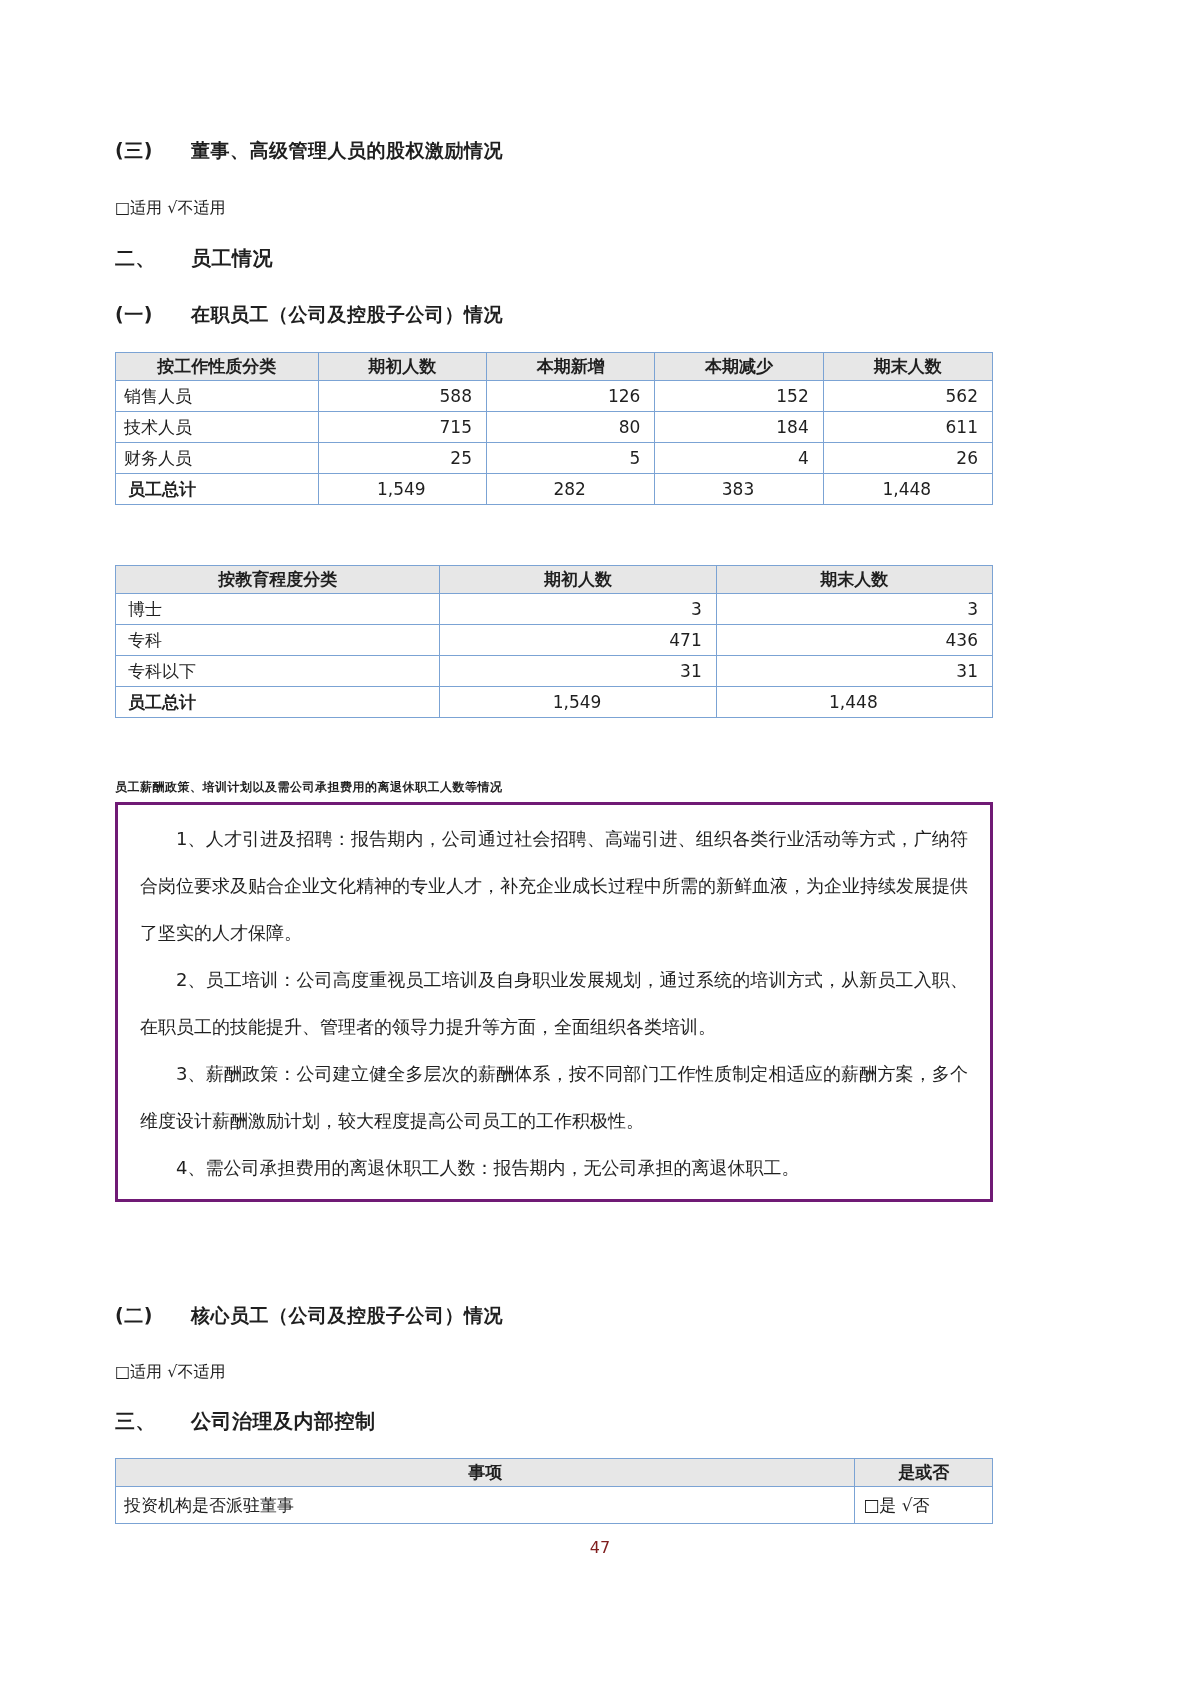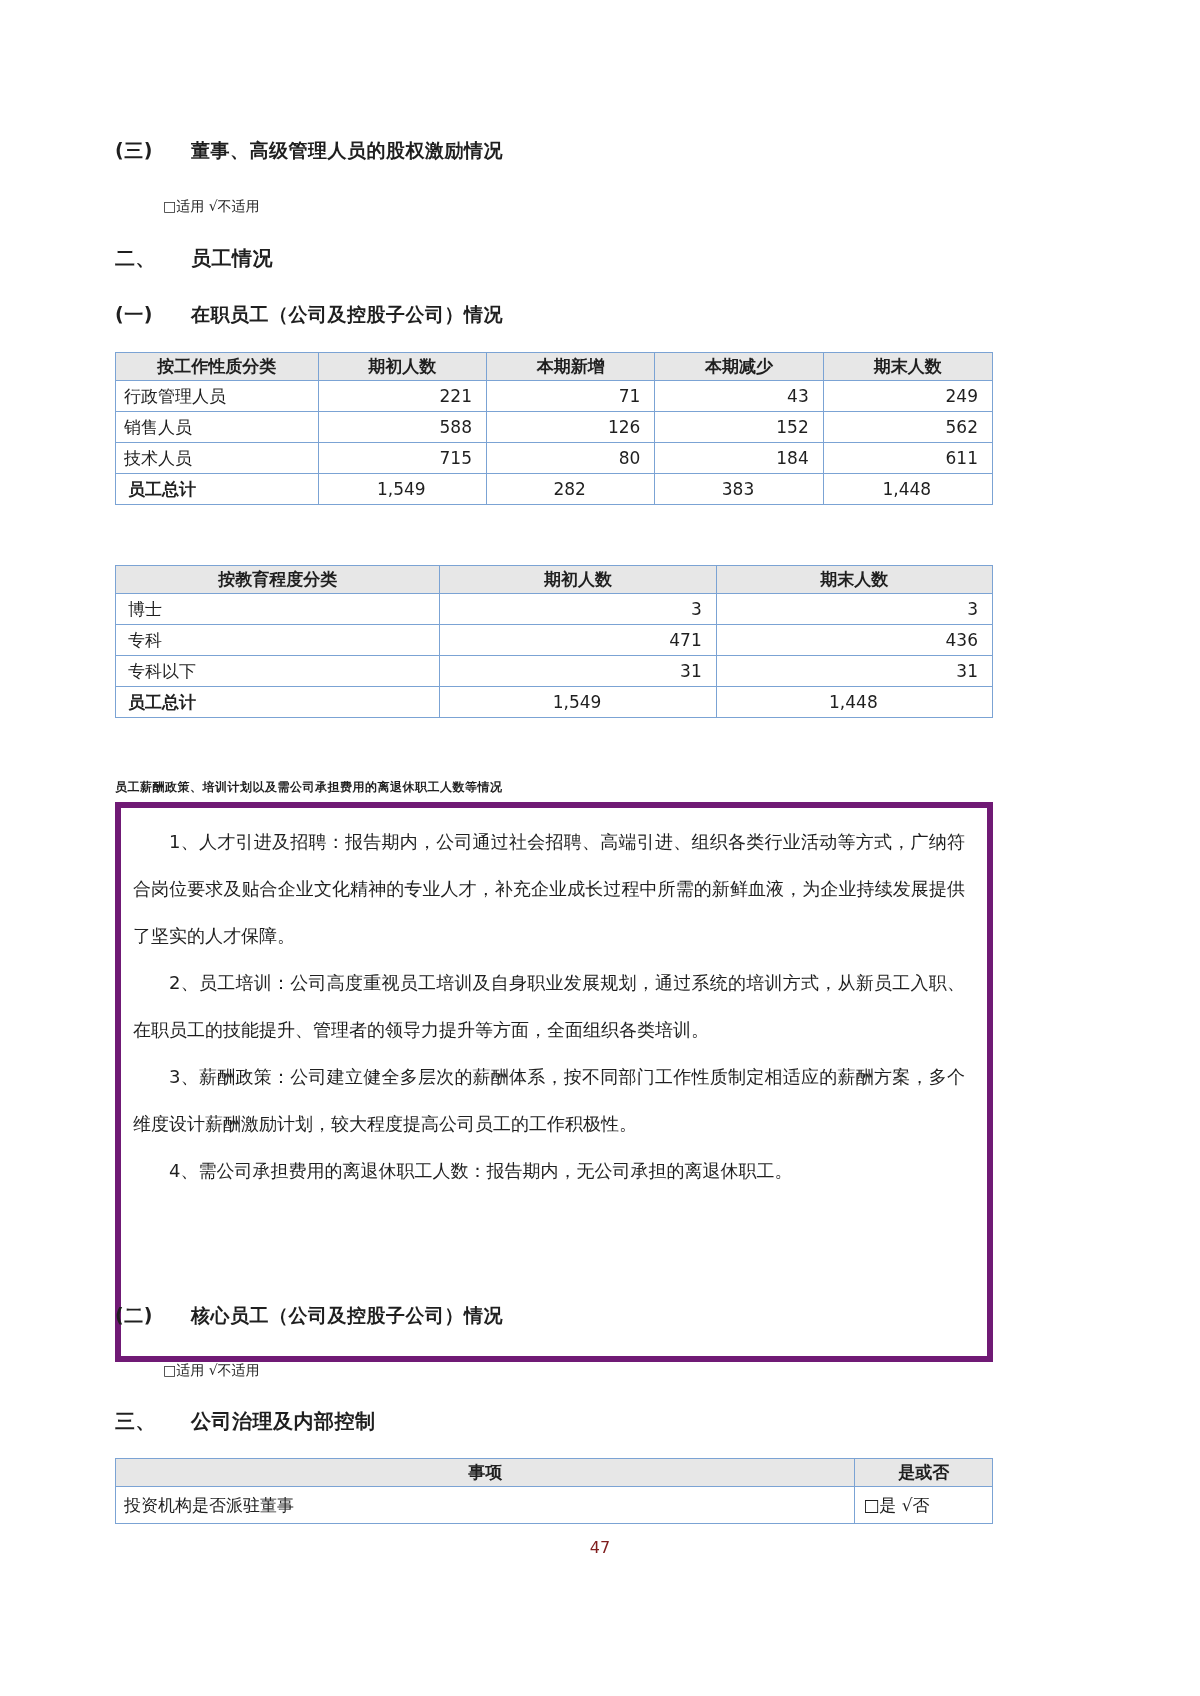--- a/index.html
+++ b/index.html
@@ -11,40 +11,40 @@
     background:#ffffff;
     font-family:"DejaVu Sans","Liberation Sans",sans-serif;
     color:#1f1f1f;
   }
   .content { position:absolute; left:115px; width:878px; top:0; }
   .abs { position:absolute; left:0; right:0; }
 
   .hnum { display:inline-block; width:76px; font-weight:bold; }
   .h-sub   { font-size:19px; font-weight:bold; letter-spacing:0.5px; }
   .h-major { font-size:20px; font-weight:bold; letter-spacing:0.5px; }
-  .plain   { font-size:14px;margin-left:48px; }
+  .plain   { font-size:16px; }
 
   table { width:100%; border-collapse:collapse; table-layout:fixed; }
   table, th, td { border:1px solid #7ba3d4; }
   th {
     background:#e7e7e7; font-size:17px; font-weight:bold;
     height:16px; text-align:center; padding:2px 8px;
   }
   td { font-size:17px; height:31px; padding:2px 12px; background:#ffffff; }
   td.cat-left   { text-align:left;  padding-left:8px; }
   td.cat-center { text-align:left; }
   td.num        { text-align:right; padding-right:14px; }
   tr.total-row td { font-weight:bold; }
   tr.total-row td.num { font-weight:normal;text-align:center; }
 
   .policy-heading { font-size:12px; font-weight:bold; letter-spacing:0.5px; }
   .policy-box {
-    border:6px solid #701a75;
-    padding:10px 22px 8px 12px;
-    height:560px;
+    border:3px solid #701a75;
+    padding:10px 22px 8px 22px;
+    height:400px;
     overflow:hidden;
   }
   .policy-box p {
     font-size:18px;
     line-height:47px;
     text-align:justify;
     text-indent:2em;
   }
   .page-number {
     position:absolute; left:0; right:0; top:1538px;
@@ -83,39 +83,39 @@
         <tr>
           <th>按工作性质分类</th>
           <th>期初人数</th>
           <th>本期新增</th>
           <th>本期减少</th>
           <th>期末人数</th>
         </tr>
       </thead>
       <tbody>
         <tr>
-          <td class="cat-left">行政管理人员</td>
-          <td class="num">221</td>
-          <td class="num">71</td>
-          <td class="num">43</td>
-          <td class="num">249</td>
-        </tr>
-        <tr>
           <td class="cat-left">销售人员</td>
           <td class="num">588</td>
           <td class="num">126</td>
           <td class="num">152</td>
           <td class="num">562</td>
         </tr>
         <tr>
           <td class="cat-left">技术人员</td>
           <td class="num">715</td>
           <td class="num">80</td>
           <td class="num">184</td>
           <td class="num">611</td>
+        </tr>
+        <tr>
+          <td class="cat-left">财务人员</td>
+          <td class="num">25</td>
+          <td class="num">5</td>
+          <td class="num">4</td>
+          <td class="num">26</td>
         </tr>
         <tr class="total-row">
           <td class="cat-center">员工总计</td>
           <td class="num">1,549</td>
           <td class="num">282</td>
           <td class="num">383</td>
           <td class="num">1,448</td>
         </tr>
       </tbody>
     </table>

